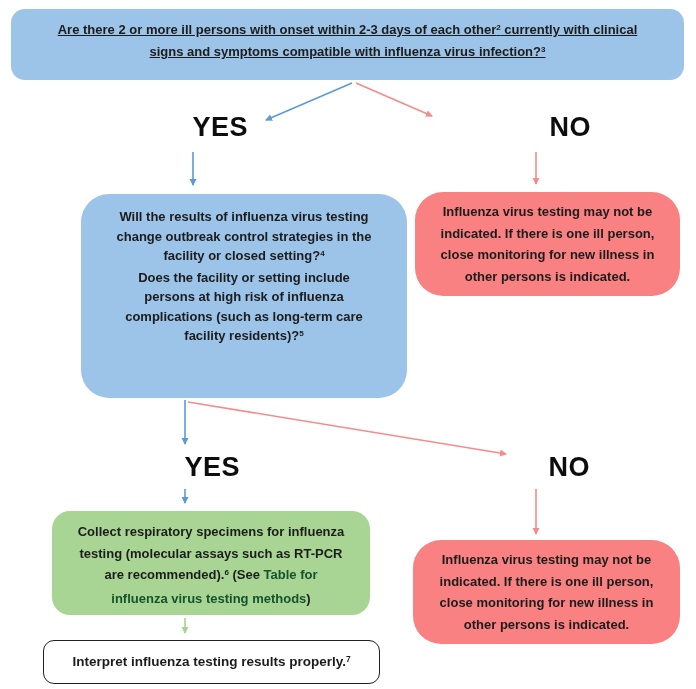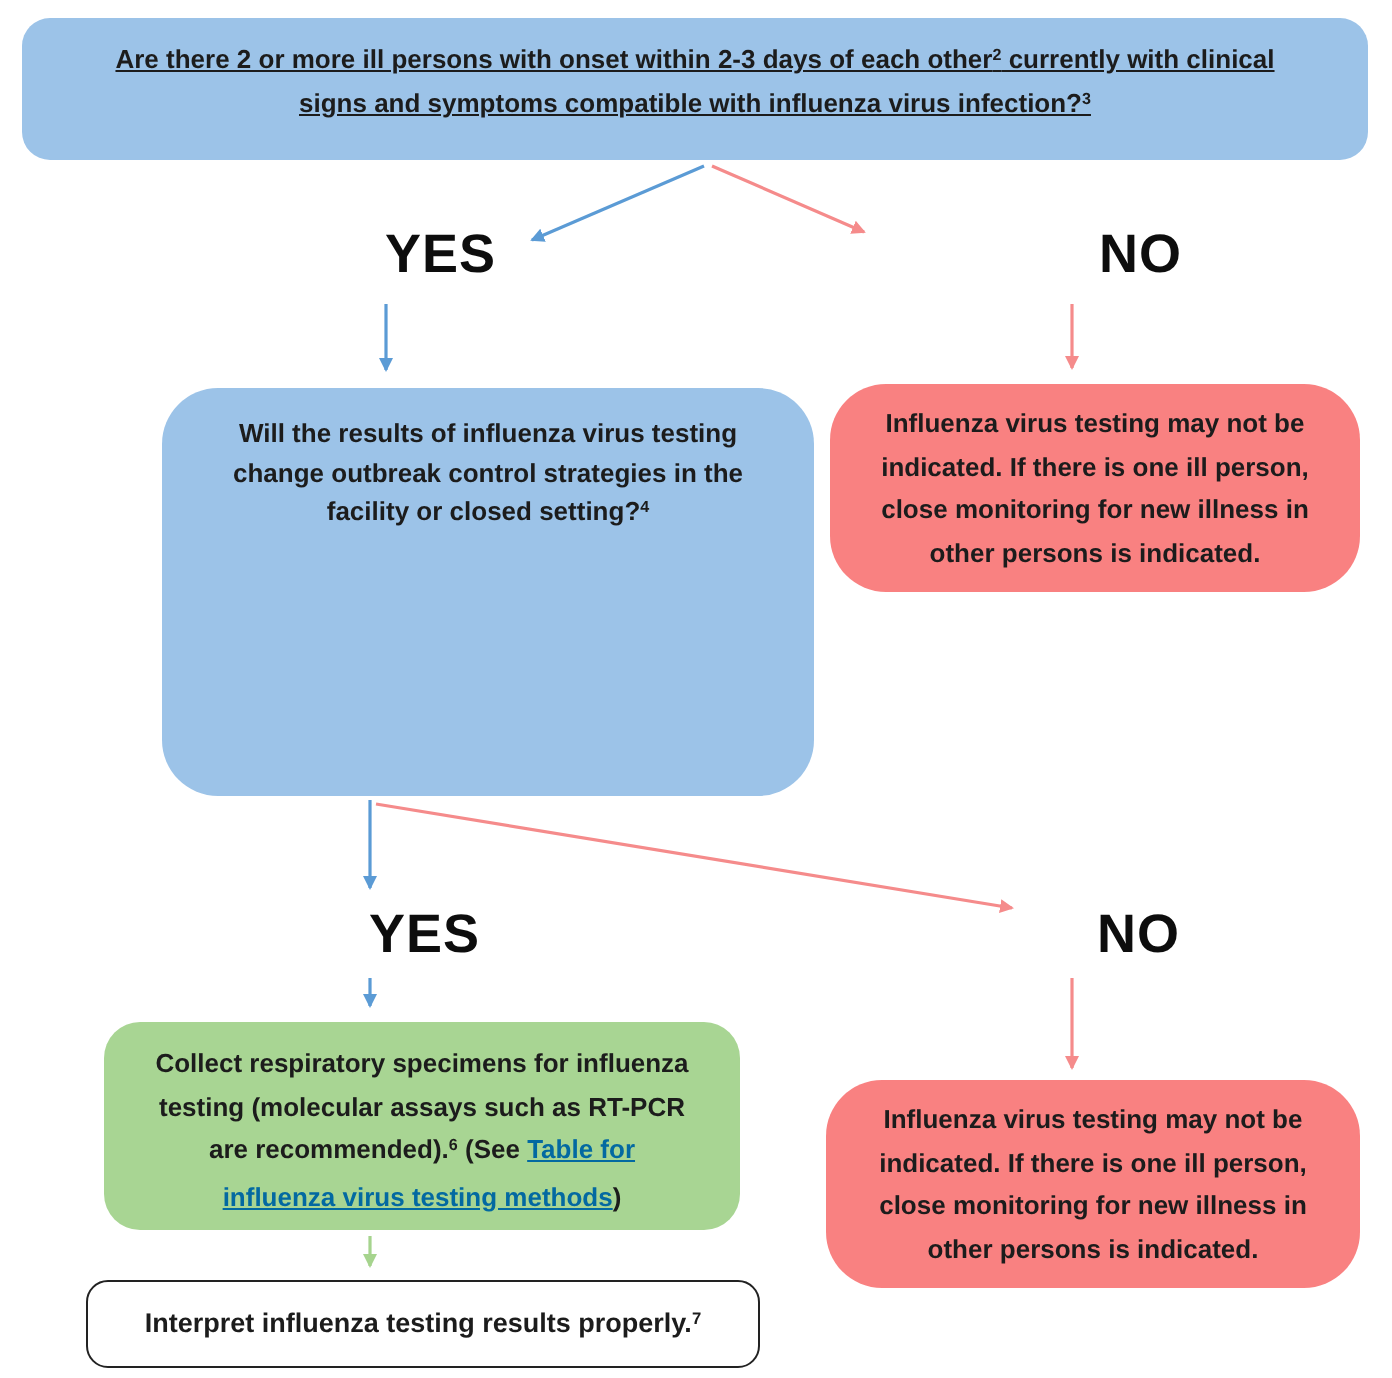--- a/index.html
+++ b/index.html
@@ -90,22 +90,21 @@
     font-size: 27px;
     font-weight: 800;
     color: #0d0d0d;
     letter-spacing: 0.5px;
   }
   .yes-1 { left: 138px; top: 112px; }
   .no-1  { left: 481px; top: 112px; }
   .yes-2 { left: 130px; top: 452px; }
   .no-2  { left: 480px; top: 452px; }
   a.table-link {
-    color: #0369a1;
-    text-decoration: underline;
+    color: #14532d;
     cursor: pointer;
     white-space: pre-line;
   }
 </style>
 </head>
 <body>
 
 <div class="canvas">
 
   <svg class="arrows" viewBox="0 0 696 689" xmlns="http://www.w3.org/2000/svg">
@@ -136,20 +135,24 @@
 signs and symptoms compatible with influenza virus infection?</span><sup>3</sup></div>
   </div>
 
   <div class="decision-label yes-1">YES</div>
   <div class="decision-label no-1">NO</div>
 
   <div class="box question-box">
     <div class="txt"><span>Will the results of influenza virus testing
 change outbreak control strategies in the
 facility or closed setting?</span><sup>4</sup></div>
+    <div class="txt"><span>Does the facility or setting include
+persons at high risk of influenza
+complications (such as long-term care
+facility residents)?</span><sup>5</sup></div>
   </div>
 
   <div class="box red-box red-box-1">
     <div class="txt">Influenza virus testing may not be
 indicated. If there is one ill person,
 close monitoring for new illness in
 other persons is indicated.</div>
   </div>
 
   <div class="decision-label yes-2">YES</div>

